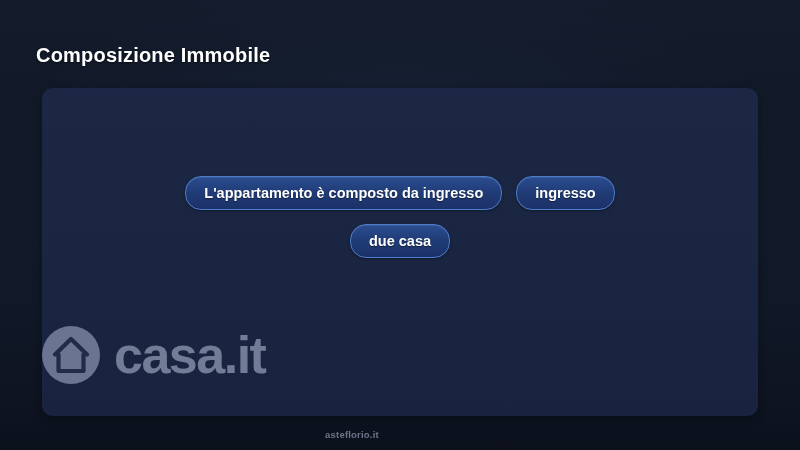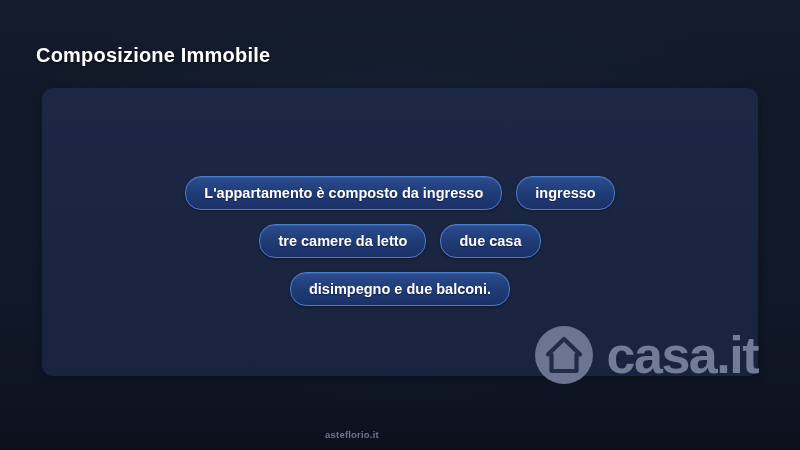--- a/index.html
+++ b/index.html
@@ -49,21 +49,21 @@
     letter-spacing: 0.2px;
     text-shadow: 0 1px 2px rgba(0,0,0,0.55);
     padding-left: 36px;
   }
 
   .panel {
     position: absolute;
     left: 42px;
     top: 88px;
     width: 716px;
-    height: 288px;
+    height: 328px;
     border-radius: 11px;
     background: linear-gradient(180deg, #1b2744 0%, #1a2541 55%, #182340 100%);
     box-shadow: 0 2px 10px rgba(0,0,0,0.35);
   }
 
   .tags {
     position: absolute;
     left: 0;
     top: 88px;
     width: 716px;
@@ -96,21 +96,21 @@
     text-shadow: 0 1px 1px rgba(0,0,0,0.45);
   }
 
   .brand {
     position: absolute;
     left: 0;
     top: 238px;
     width: 716px;
     display: flex;
     align-items: center;
-    justify-content: flex-end;
+    justify-content: flex-start;
     gap: 14px;
   }
 
   .brand-mark {
     width: 58px;
     height: 58px;
     flex: 0 0 auto;
     display: block;
   }
 
@@ -146,27 +146,23 @@
   <div class="panel">
 
     <div class="tags">
 
       <div class="tag-row">
         <span class="tag">L'appartamento è composto da ingresso</span>
         <span class="tag">ingresso</span>
       </div>
 
       <div class="tag-row">
-        <span class="tag">tre camere da letto</span>
         <span class="tag">due casa</span>
       </div>
 
-      <div class="tag-row">
-        <span class="tag">disimpegno e due balconi.</span>
-      </div>
 
     </div>
 
     <div class="brand">
       <svg class="brand-mark" viewBox="0 0 58 58">
         <circle cx="29" cy="29" r="29" fill="#6b7490"></circle>
         <path d="M29 13 L45 28.5 L41.5 28.5 L41.5 45 L16.5 45 L16.5 28.5 L13 28.5 Z" fill="none" stroke="#212c49" stroke-width="4.2" stroke-linejoin="round" stroke-linecap="round"></path>
       </svg>
       <span class="brand-word">casa.it</span>
     </div>

